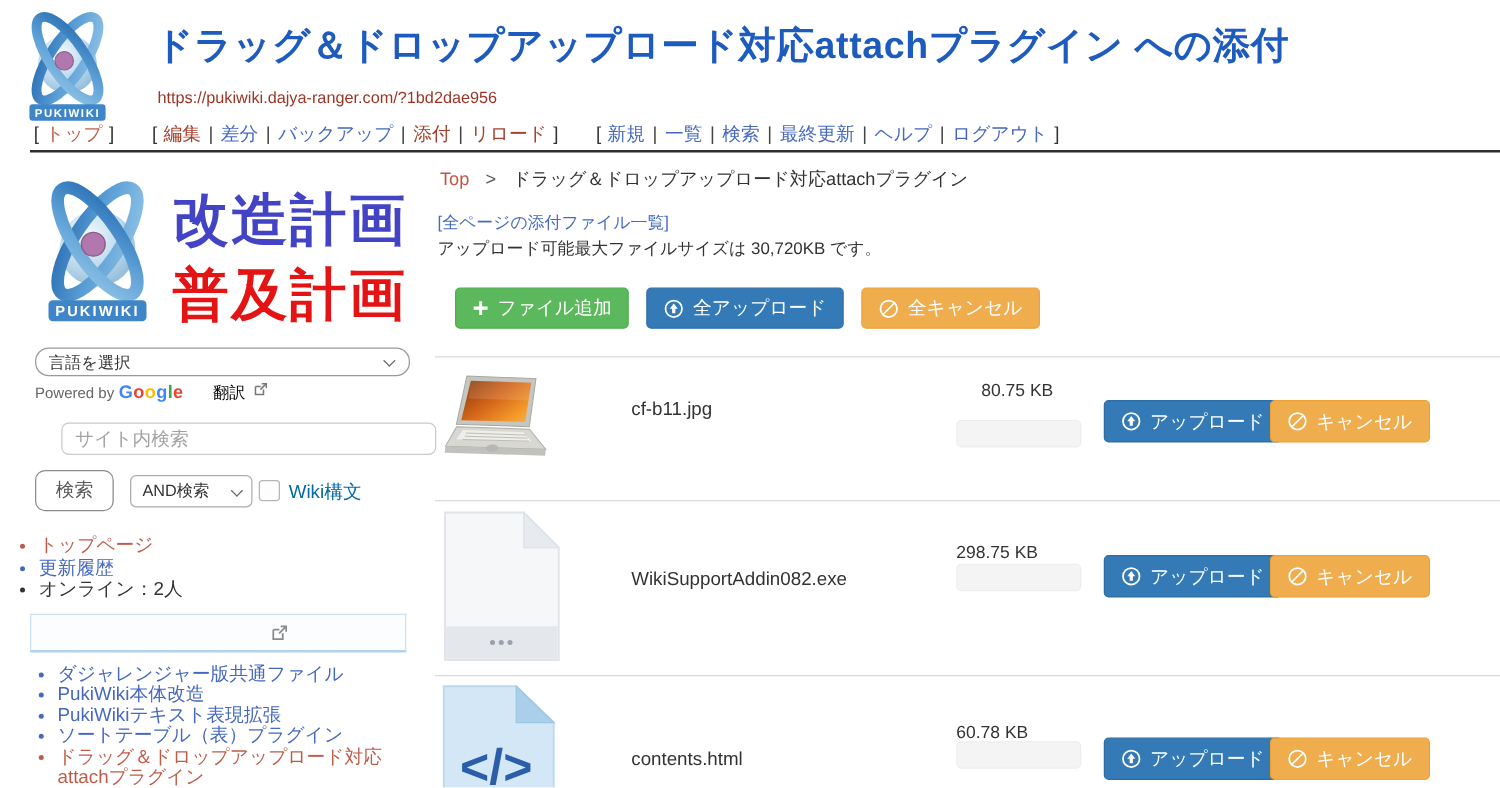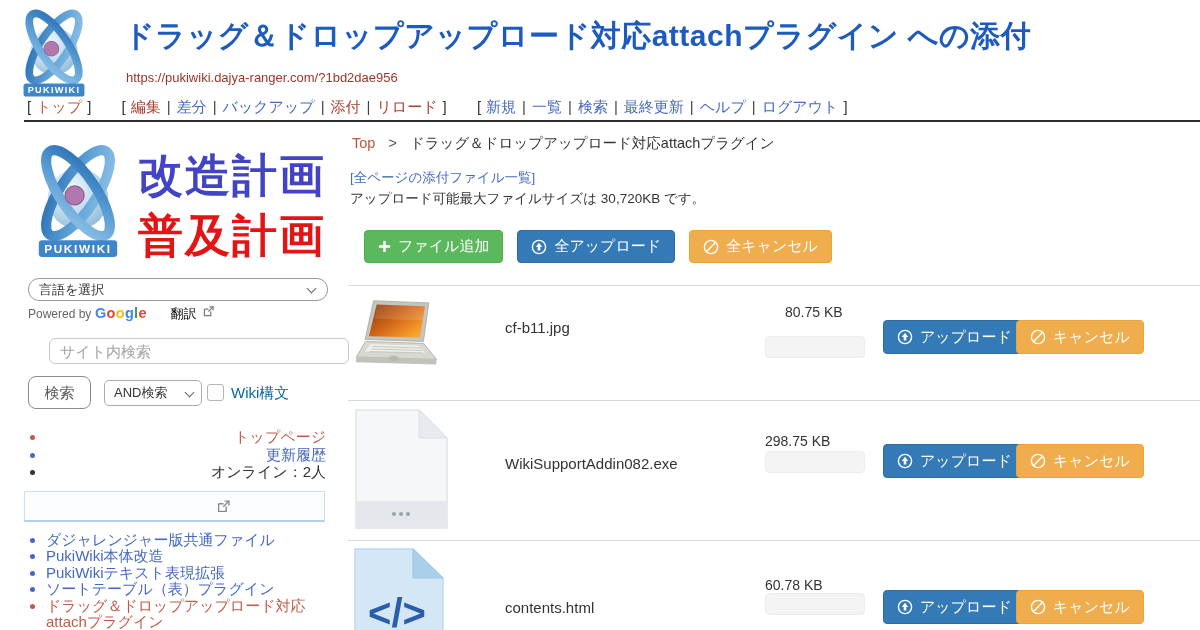--- a/index.html
+++ b/index.html
@@ -42,21 +42,21 @@
     font-size:15px; color:#333; font-family:"Liberation Sans","DejaVu Sans",sans-serif; outline:none;margin-left:21px; }
   .site-search::placeholder { color:#a3a3a3; }
   .search-btn { left:28px; top:376px; width:63px; height:33px; border:1px solid #8c8c8c; border-radius:8px; background:#fff;
     color:#595959; font-size:15px; text-align:center; line-height:31px; cursor:pointer; }
   .and-select { left:104px; top:380px; width:98px; height:26px; border:1px solid #adadad; border-radius:5px; background:#fff;
     font-size:13px; color:#333; line-height:24px; padding:0 20px 0 9px; cursor:pointer; }
   .and-select .chev { right:8px; top:8px; }
   .wiki-check { left:207px; top:384px; width:17px; height:17px; border:1px solid #b5b5b5; border-radius:3px; background:#fdfdfd; cursor:pointer; }
   .wiki-label { left:231px; top:384px; font-size:15px; color:#0369a1; }
   ul.side-list { list-style:disc; }
-  .side-list1 { left:46px; top:428px; width:280px;text-align:right; }
+  .side-list1 { left:31px; top:428px; width:280px; }
   .side-list1 li { font-size:15px; line-height:17.5px; }
   .side-heading-box { left:24px; top:491px; width:301px; height:31px; background:#fbfdff;
     border:1px solid #c9e0f4; border-bottom:2px solid #b1d2ee; }
   .side-heading-box .txt { position:absolute; left:19px; top:4px; font-size:17px; font-weight:bold; color:#1b57b1; cursor:pointer; }
   .side-list2 { left:46px; top:532px; width:285px; }
   .side-list2 li { font-size:15px; line-height:16.4px; }
   li.plain { color:#333; }
 
   
   .breadcrumb { left:352px; top:134px; font-size:14.5px; color:#333; }

